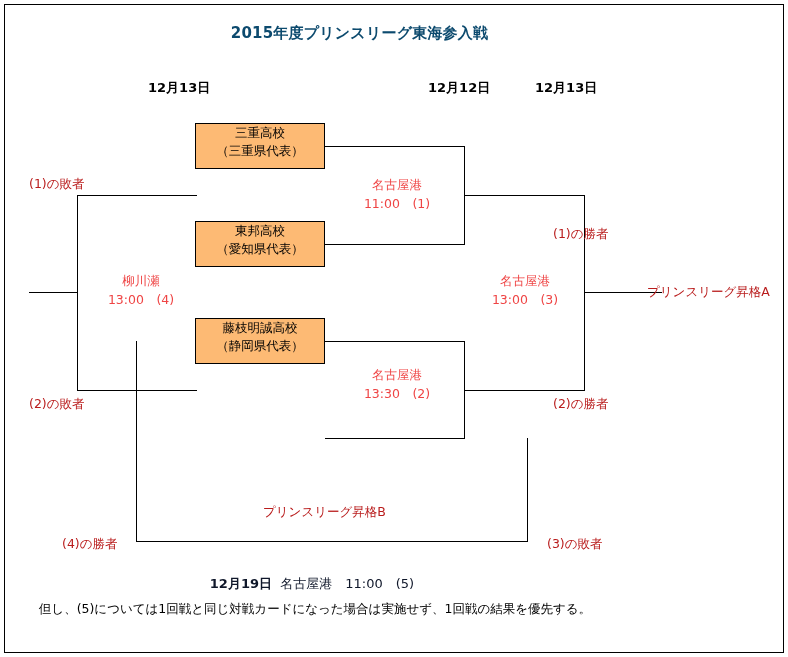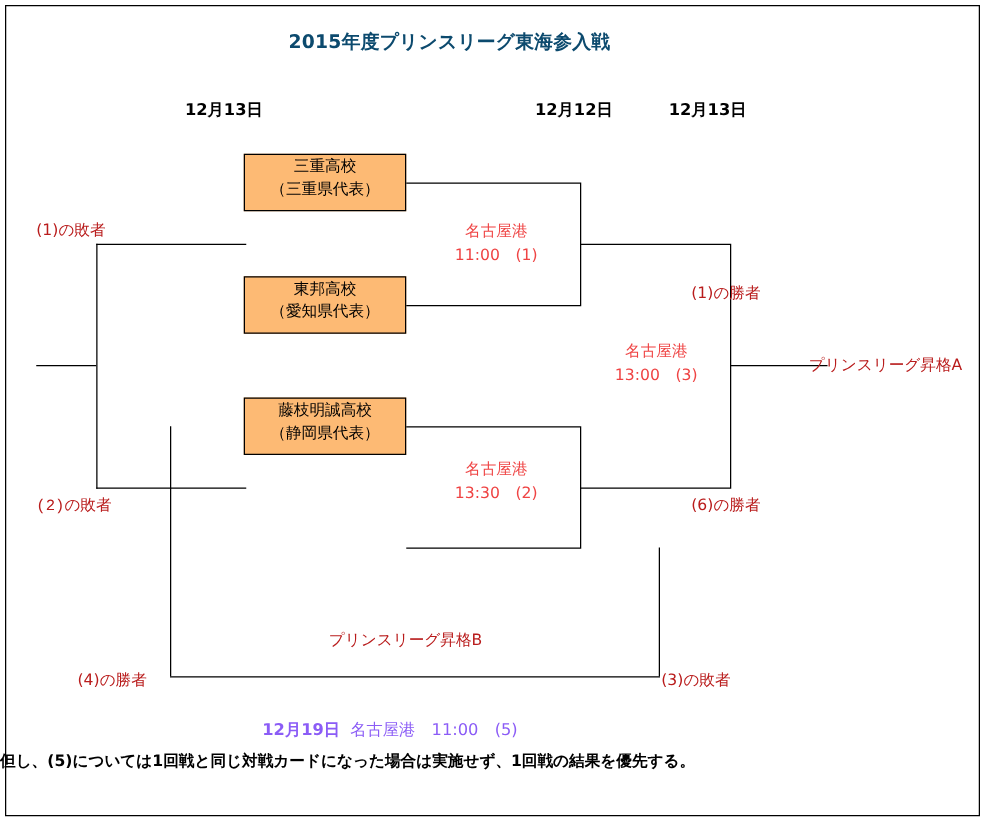--- a/index.html
+++ b/index.html
@@ -86,34 +86,33 @@
     width: 0;
     border-left: 1px solid #000000;
   }
   .footer-main {
     position: absolute;
     left: 0;
     top: 575px;
     width: 624px;
     text-align: center;
     font-size: 13px;
-    color: #8b5cf6;
+    color: #0f172a;
     white-space: nowrap;
   }
   .footer-main b { font-weight: bold; }
   .footer-note {
     position: absolute;
     left: 0;
     top: 601px;
     width: 630px;
-    text-align: left;
+    text-align: center;
     font-size: 12.5px;
     color: #000000;
     white-space: nowrap;
-    font-weight: bold;
   }
 </style>
 </head>
 <body>
 
 <div id="page">
 
   <div class="frame"></div>
 
   <div class="title">2015年度プリンスリーグ東海参入戦</div>
@@ -163,43 +162,47 @@
   <div class="vline" style="left:584px; top:195px; height:196px;"></div>
 
   <div class="hline" style="left:584px; top:292px; width:78px;"></div>
 
   <div class="match" style="left:466px; top:272px; width:118px;">
     <div>名古屋港</div>
     <div>13:00　(3)</div>
   </div>
 
   <div class="lbl" style="left:553px; top:186px;margin-top:40px;">(1)の勝者</div>
-  <div class="lbl" style="left:553px; top:396px;">(6)の勝者</div>
+  <div class="lbl" style="left:553px; top:396px;">(2)の勝者</div>
   <div class="lbl" style="left:633px; top:284px;margin-left:14px;">プリンスリーグ昇格A</div>
 
   <div class="hline" style="left:77px; top:195px; width:120px;"></div>
 
   <div class="hline" style="left:77px; top:390px; width:120px;"></div>
 
   <div class="vline" style="left:77px; top:195px; height:196px;"></div>
 
   <div class="hline" style="left:29px; top:292px; width:48px;"></div>
 
+  <div class="match" style="left:82px; top:272px; width:118px;">
+    <div>柳川瀬</div>
+    <div>13:00　(4)</div>
+  </div>
 
   <div class="lbl" style="left:29px; top:176px;">(1)の敗者</div>
-  <div class="lbl" style="left:29px; top:396px;font-family:Liberation Mono, monospace;">(2)の敗者</div>
+  <div class="lbl" style="left:29px; top:396px;">(2)の敗者</div>
 
   <div class="vline" style="left:136px; top:341px; height:200px;"></div>
 
   <div class="vline" style="left:527px; top:438px; height:103px;"></div>
 
   <div class="hline" style="left:136px; top:541px; width:392px;"></div>
 
   <div class="lbl" style="left:263px; top:504px;">プリンスリーグ昇格B</div>
   <div class="lbl" style="left:62px; top:536px;">(4)の勝者</div>
-  <div class="lbl" style="left:529px; top:536px;">(3)の敗者</div>
+  <div class="lbl" style="left:547px; top:536px;">(3)の敗者</div>
 
   <div class="footer-main">
     <b>12月19日</b><span>&nbsp;&nbsp;</span><span>名古屋港　11:00　(5)</span>
   </div>
   <div class="footer-note">但し、(5)については1回戦と同じ対戦カードになった場合は実施せず、1回戦の結果を優先する。</div>
 
 </div>
 
 </body></html>

